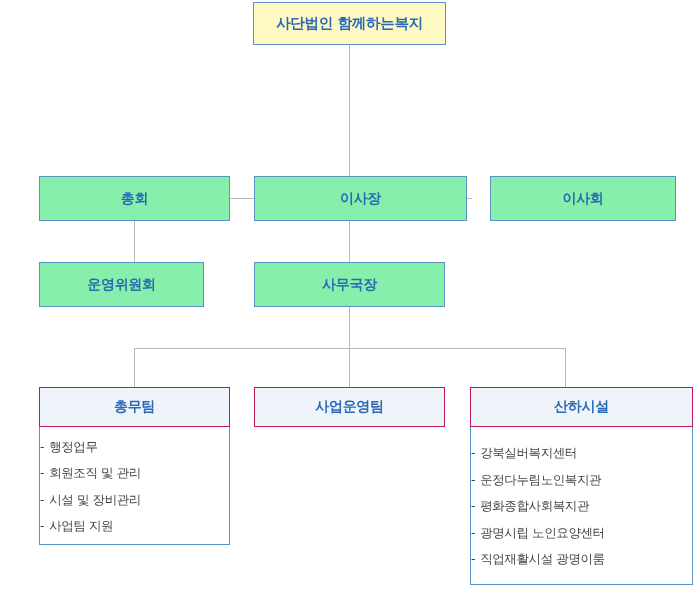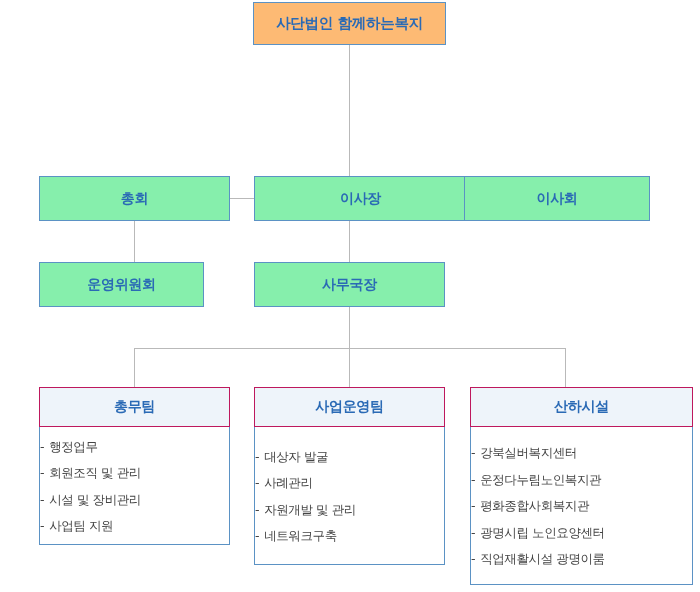--- a/index.html
+++ b/index.html
@@ -37,21 +37,21 @@
     display: flex;
     align-items: center;
     justify-content: center;
     color: #2a6ab5;
     font-weight: bold;
     font-size: 14px;
     letter-spacing: -0.3px;
     z-index: 2;
   }
   .node.title-node {
-    background: #fdba74;
+    background: #fef9c3;
     font-size: 14.5px;
   }
 
   
   .dept {
     position: absolute;
     box-sizing: border-box;
     z-index: 2;
   }
   .dept-header {
@@ -139,21 +139,21 @@
   </div>
 
   <div class="node" style="left:39px; top:176px; width:191px; height:45px;">
     <span>총회</span>
   </div>
 
   <div class="node" style="left:254px; top:176px; width:213px; height:45px;text-align:center;">
     <span>이사장</span>
   </div>
 
-  <div class="node" style="left:464px; top:176px; width:186px; height:45px;">
+  <div class="node" style="left:490px; top:176px; width:186px; height:45px;">
     <span>이사회</span>
   </div>
 
   <div class="node" style="left:39px; top:262px; width:165px; height:45px;">
     <span>운영위원회</span>
   </div>
 
   <div class="node" style="left:254px; top:262px; width:191px; height:45px;">
     <span>사무국장</span>
   </div>
@@ -177,36 +177,20 @@
           <span class="dash">-</span><span class="li-text">사업팀 지원</span>
         </li>
       </ul>
     </div>
   </div>
 
   <div class="dept" style="left:254px; top:387px; width:191px;">
     <div class="dept-header">
       <span>사업운영팀</span>
     </div>
-    <div class="dept-body list-wrap" style="height:138px;">
-      <ul class="dept-list">
-        <li>
-          <span class="dash">-</span><span class="li-text">대상자 발굴</span>
-        </li>
-        <li>
-          <span class="dash">-</span><span class="li-text">사례관리</span>
-        </li>
-        <li>
-          <span class="dash">-</span><span class="li-text">자원개발 및 관리</span>
-        </li>
-        <li>
-          <span class="dash">-</span><span class="li-text">네트워크구축</span>
-        </li>
-      </ul>
-    </div>
   </div>
 
   <div class="dept" style="left:470px; top:387px; width:223px;">
     <div class="dept-header">
       <span>산하시설</span>
     </div>
     <div class="dept-body list-wrap tall" style="height:158px;">
       <ul class="dept-list">
         <li>
           <span class="dash">-</span><span class="li-text">강북실버복지센터</span>

